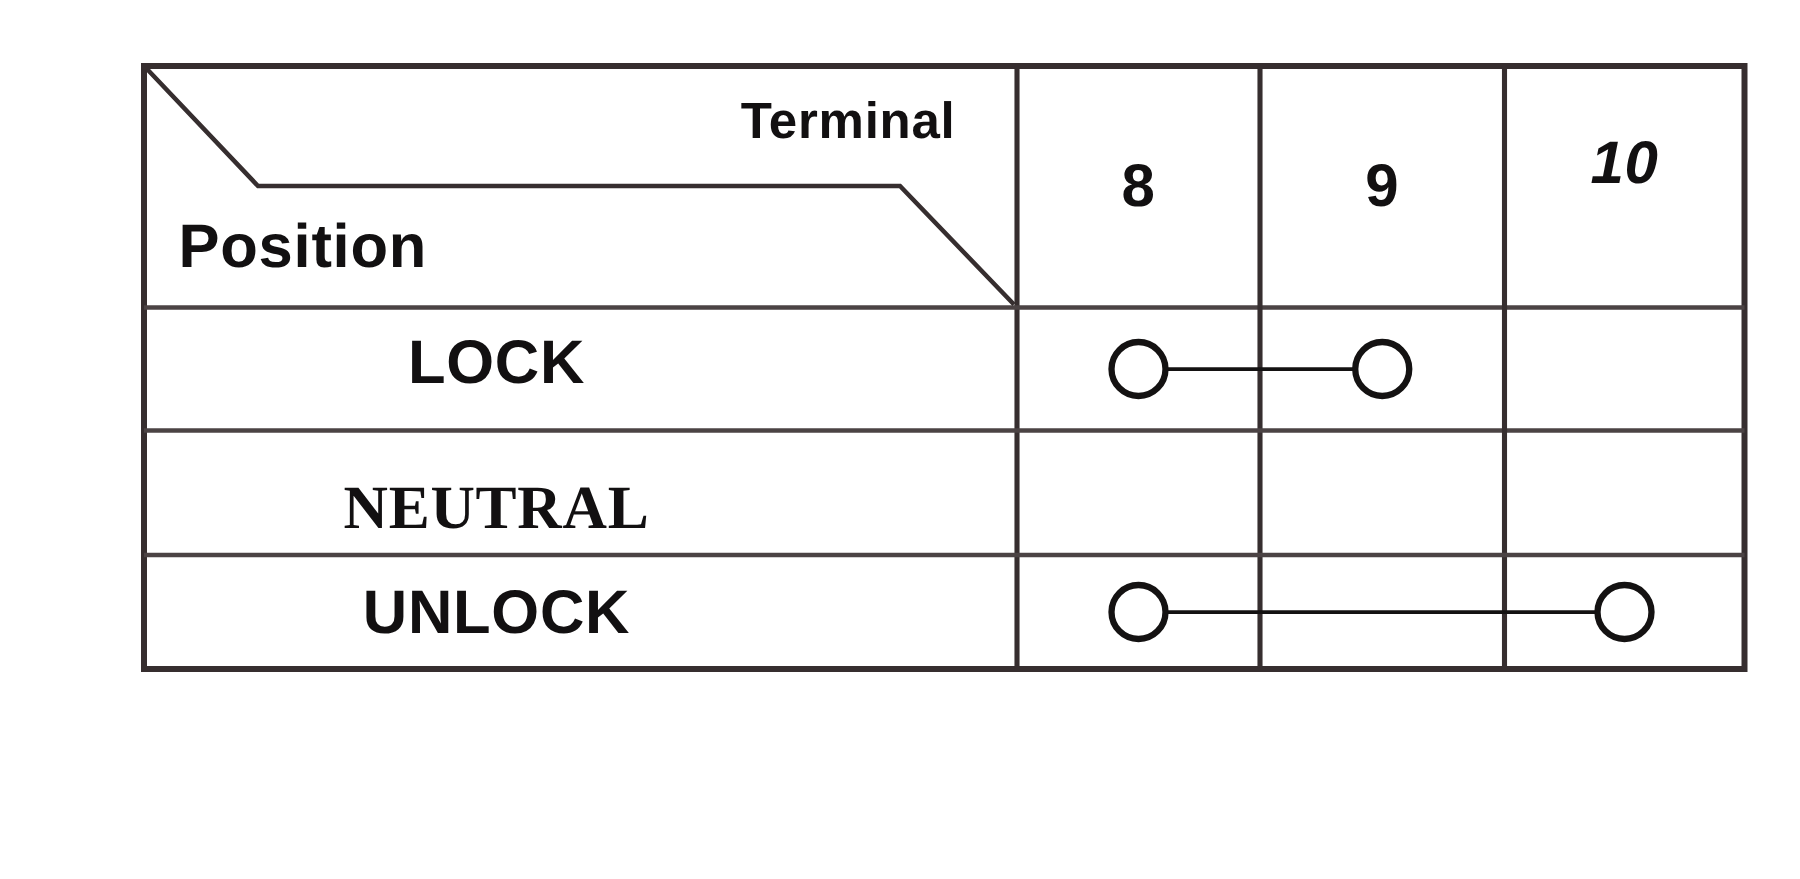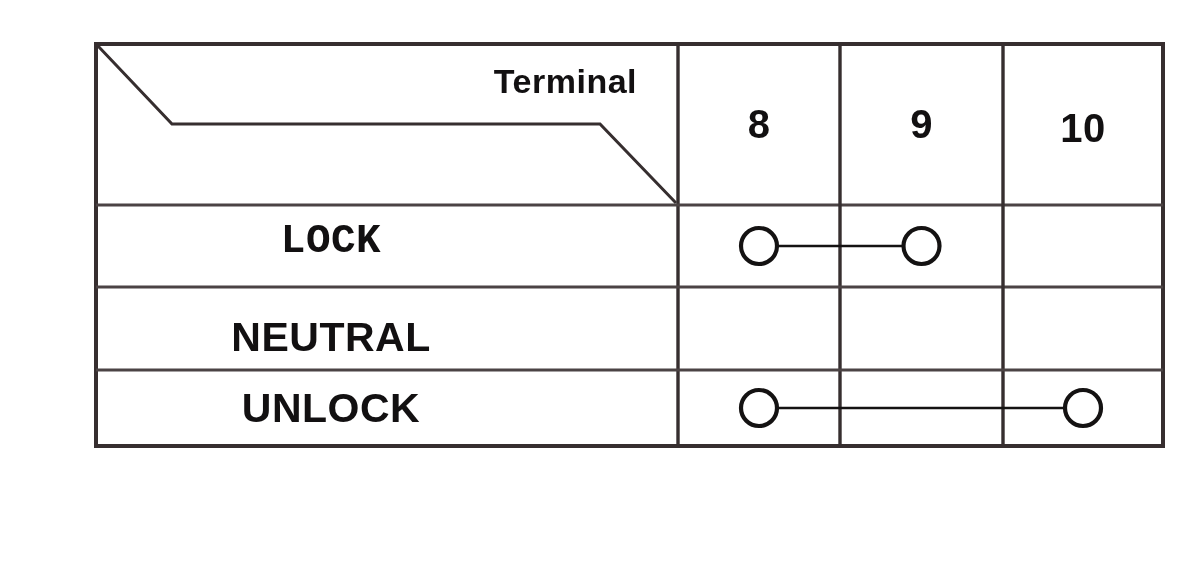--- a/index.html
+++ b/index.html
@@ -112,26 +112,27 @@
         <g>
           <line class="connector" x1="759" y1="408" x2="1083" y2="408"></line>
           <circle class="contact" cx="759" cy="408" r="18"></circle>
           <circle class="contact" cx="1083" cy="408" r="18"></circle>
         </g>
       </g>
   </svg>
 
   <div class="corner-terminal">Terminal</div>
 
+  <div class="corner-position">Position</div>
 
   <div id="terminal-headers">
       <div class="cell terminal-head" style="left: 678px; top: 44px; width: 162px; height: 161px;">8</div>
       <div class="cell terminal-head" style="left: 840px; top: 44px; width: 163px; height: 161px;">9</div>
-      <div class="cell terminal-head" style="left: 1003px; top: 48px; width: 160px; height: 161px;">10</div>
+      <div class="cell terminal-head" style="left: 1003px; top: 29px; width: 160px; height: 161px; font-style: italic;">10</div>
     </div>
 
   <div id="position-labels">
-      <div class="cell position-label" style="left: 96px; top: 205px; width: 470px; height: 72px; font-family: Liberation Mono, monospace;">LOCK</div>
-      <div class="cell position-label" style="left: 96px; top: 287px; width: 470px; height: 101px;">NEUTRAL</div>
+      <div class="cell position-label" style="left: 96px; top: 205px; width: 470px; height: 72px;">LOCK</div>
+      <div class="cell position-label" style="left: 96px; top: 287px; width: 470px; height: 101px; font-family: Liberation Serif, serif;">NEUTRAL</div>
       <div class="cell position-label" style="left: 96px; top: 370px; width: 470px; height: 76px; text-align: center;">UNLOCK</div>
     </div>
 
 </div>
 
 </body></html>

